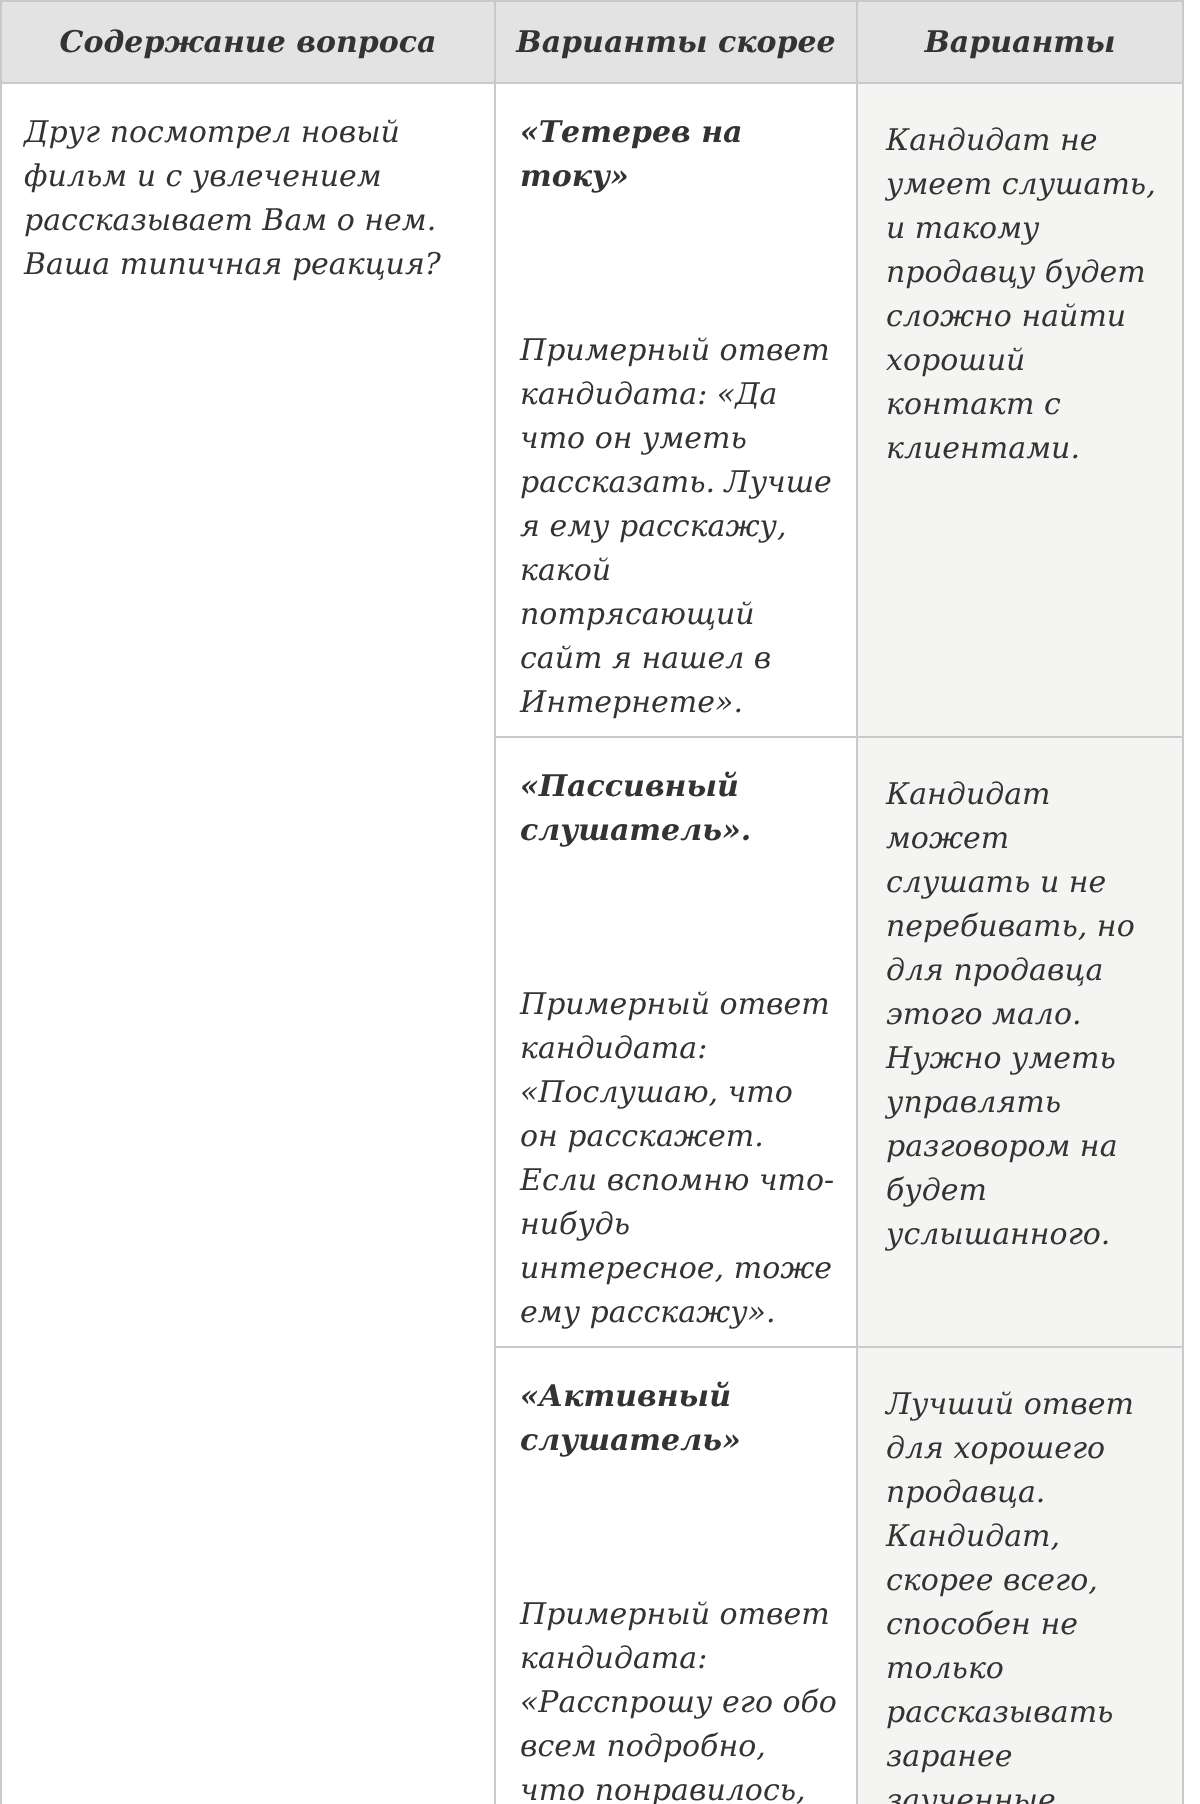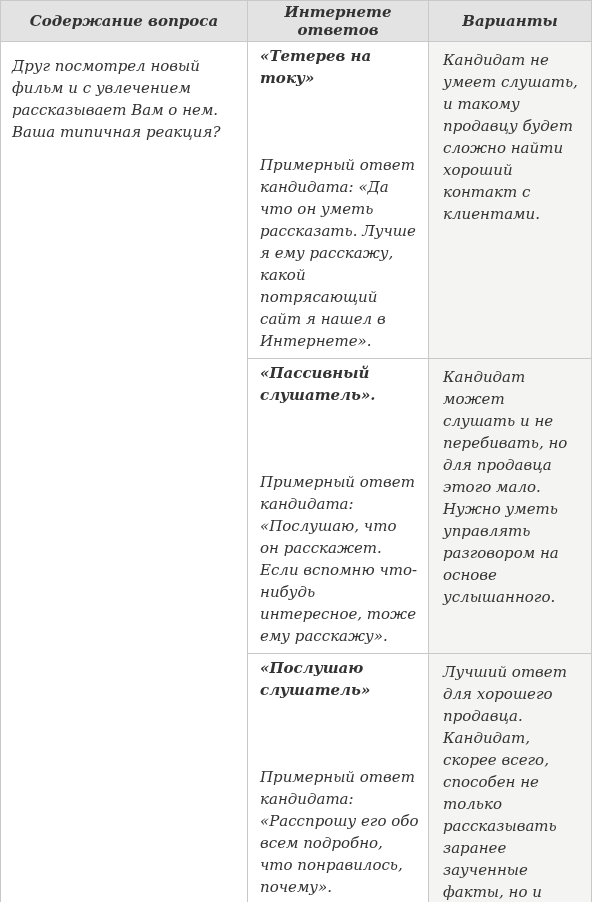--- a/index.html
+++ b/index.html
@@ -37,21 +37,21 @@
     font-style: italic;
     text-align: center;
     vertical-align: middle;
     padding: 2px 4px;
     color: var(--text-color, #333333);
     margin-left: 13px;
   }
   .qa-table td {
     font-size: 15px;
     line-height: 22px;
-    padding: 3px 9px 6px 12px;
+    padding: 13px 9px 6px 12px;
   }
   .question-cell {
     padding: 9px 5px 6px 7px !important;
   }
   .meaning-cell {
     background: var(--meaning-col-bg, #f4f4f3);
     padding-left: 10px !important;
   }
   tbody tr.row-1 { height: 255px; }
   tbody tr.row-2 { height: 285px; font-style: italic; }
@@ -73,21 +73,21 @@
 <div class="page">
   <table class="qa-table">
     <colgroup>
       <col style="width:247px">
       <col style="width:181px">
       <col style="width:163px">
     </colgroup>
     <thead>
       <tr>
         <th>Содержание вопроса</th>
-        <th>Интернете ответов</th>
+        <th>Варианты скорее</th>
         <th>Варианты</th>
       </tr>
     </thead>
     <tbody>
       <tr class="row-1">
         <td class="question-cell" rowspan="3">
           <p class="cell-text">Друг посмотрел новый фильм и с увлечением рассказывает Вам о нем. Ваша типичная реакция?</p>
         </td>
         <td class="variant-cell">
           <p class="variant-title">«Тетерев на току»</p>
@@ -96,26 +96,26 @@
         <td class="meaning-cell">
           <p class="cell-text">Кандидат не умеет слушать, и такому продавцу будет сложно найти хороший контакт с клиентами.</p>
         </td>
       </tr>
       <tr class="row-2">
         <td class="variant-cell">
           <p class="variant-title">«Пассивный слушатель».</p>
           <p class="variant-answer">Примерный ответ кандидата: «Послушаю, что он расскажет. Если вспомню что-нибудь интересное, тоже ему расскажу».</p>
         </td>
         <td class="meaning-cell">
-          <p class="cell-text">Кандидат может слушать и не перебивать, но для продавца этого мало. Нужно уметь управлять разговором на основе услышанного.</p>
+          <p class="cell-text">Кандидат может слушать и не перебивать, но для продавца этого мало. Нужно уметь управлять разговором на будет услышанного.</p>
         </td>
       </tr>
       <tr class="row-3">
         <td class="variant-cell">
-          <p class="variant-title">«Послушаю слушатель»</p>
+          <p class="variant-title">«Активный слушатель»</p>
           <p class="variant-answer">Примерный ответ кандидата: «Расспрошу его обо всем подробно, что понравилось, почему».</p>
         </td>
         <td class="meaning-cell">
           <p class="cell-text">Лучший ответ для хорошего продавца. Кандидат, скорее всего, способен не только рассказывать заранее заученные факты, но и реагировать на слова клиента, говорить о том, что ему действительно интересно.</p>
         </td>
       </tr>
     </tbody>
   </table>
 </div>
 

